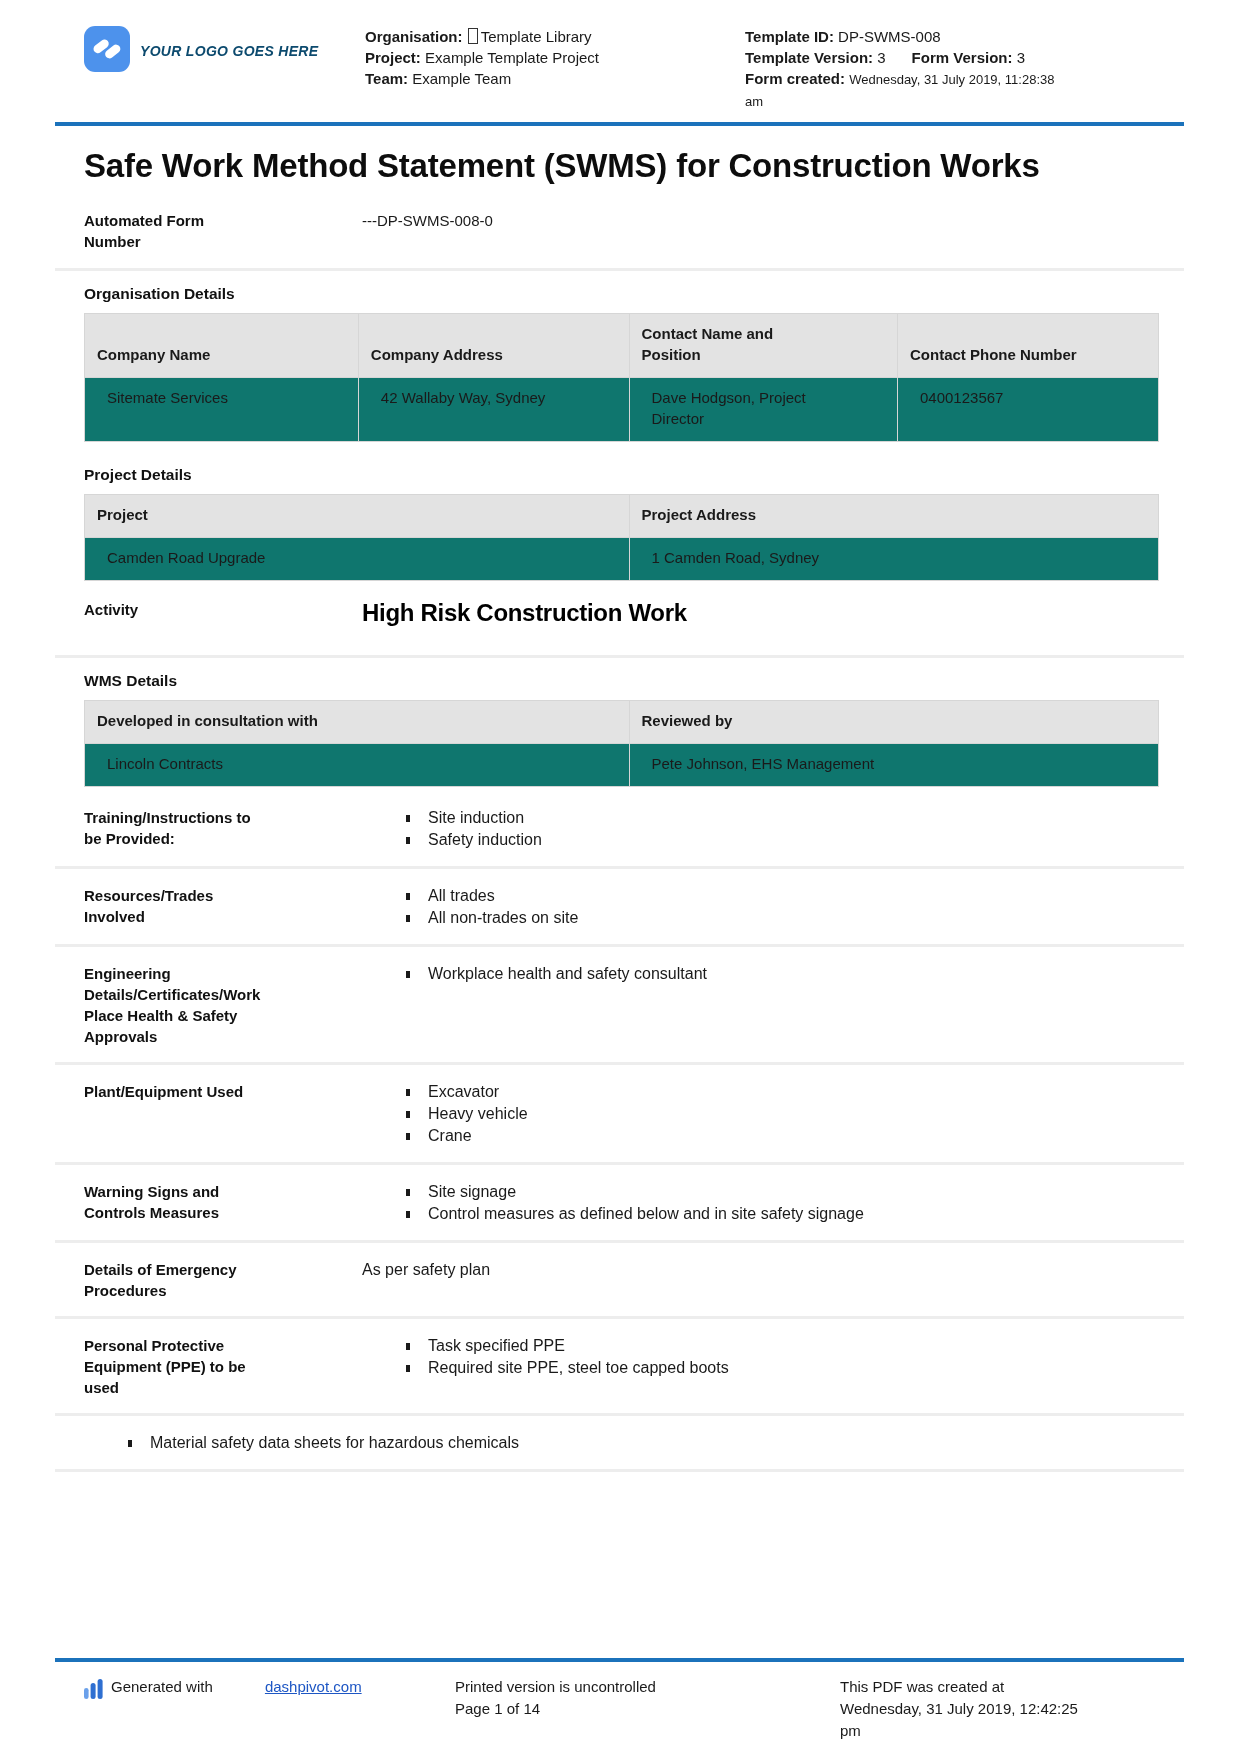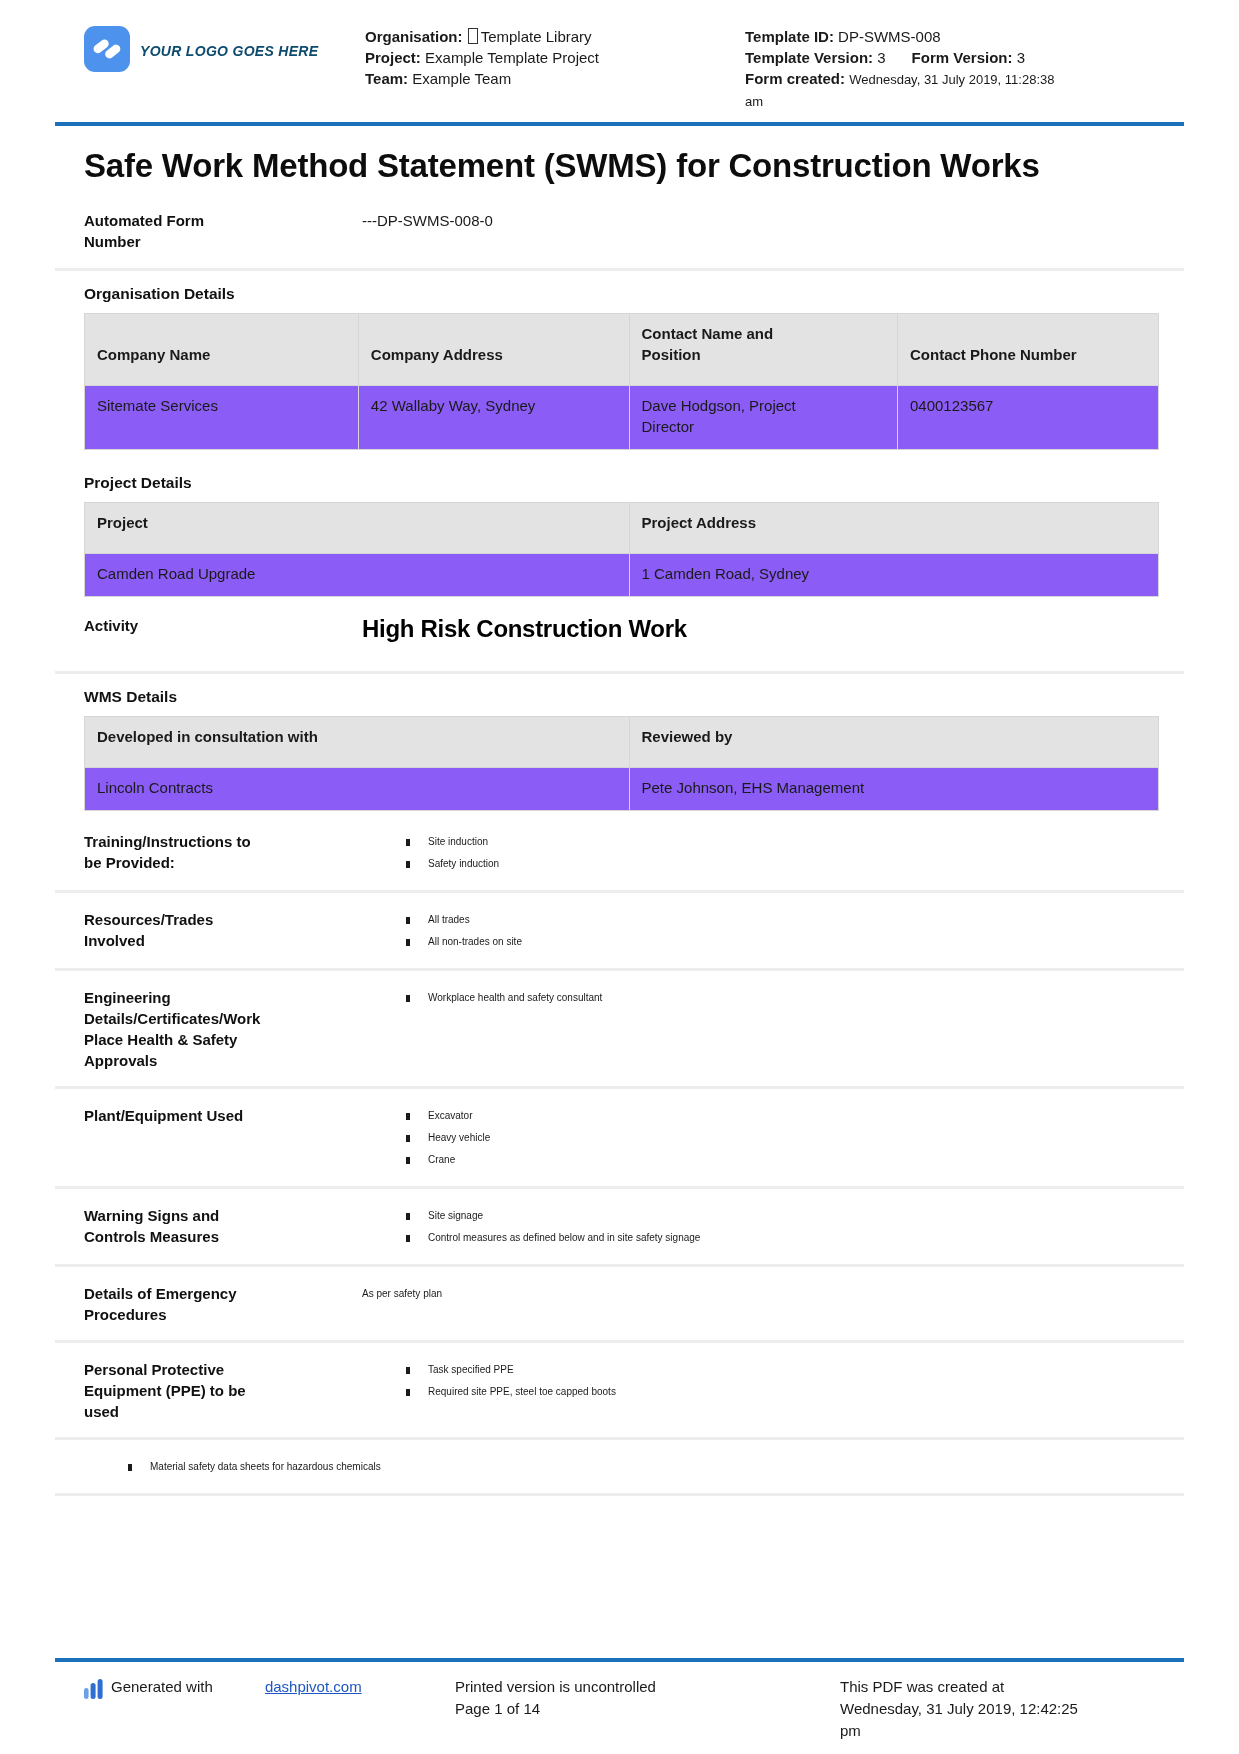--- a/index.html
+++ b/index.html
@@ -28,39 +28,39 @@
   .pair-row{display:flex;align-items:flex-start;}
   .form-number-row{margin-top:24px;}
   .value-plain{font-size:15px;line-height:21px;}
   .div-after-formnum{margin-top:16px;}
 
   
   .section-heading{font-size:15.5px;font-weight:bold;margin-top:14px;color:#111;}
   .section-heading.spaced{margin-top:24px;}
   table{border-collapse:collapse;width:100%;margin-top:10px;font-size:15px;}
   th,td{border:1px solid #d6d6d6;text-align:left;}
-  th{background:#e3e3e3;font-weight:bold;padding:9px 12px 20px;vertical-align:bottom;line-height:21px;}
-  td{background:#8b5cf6;padding:9px 12px 12px;vertical-align:top;line-height:21px;}
+  th{background:#e3e3e3;font-weight:bold;padding:9px 12px 12px;vertical-align:bottom;line-height:21px;}
+  td{background:#0f766e;padding:9px 22px 12px;vertical-align:top;line-height:21px;}
   .t-org th:nth-child(1){width:25.5%;}
   .t-org th:nth-child(2){width:25.2%;}
   .t-org th:nth-child(3){width:25%;}
   .t-org th:nth-child(4){width:24.3%;}
   .t-org th:nth-child(3) span{display:inline-block;max-width:168px;}
   .t-org td:nth-child(3) span{display:inline-block;max-width:185px;}
   .t-two th:nth-child(1){width:50.7%;}
 
   
   .activity-row{margin-top:18px;}
   .activity-value{font-size:24px;line-height:40px;font-weight:bold;letter-spacing:-.3px;color:#000;margin-top:-6px;}
   .div-after-activity{margin-top:22px;}
 
   
   .sections{margin-top:4px;}
   .section-row{padding:16px 0 15px;display:flex;align-items:flex-start;}
-  .section-value{flex:1;font-size:10px;line-height:22px;}
+  .section-value{flex:1;font-size:16px;line-height:22px;}
   .bullet-list{margin:0 0 0 44px;padding:0;list-style:none;}
   .bullet-list li{position:relative;padding-left:22px;margin-bottom:0;}
   .bullet-list li::before{content:"";position:absolute;left:0;top:8px;width:4px;height:7px;background:#1a1a1a;}
 
   
   .footer-rule{position:absolute;left:55px;right:55px;bottom:92px;height:4px;background:#1b72bb;}
   .footer{position:absolute;left:84px;right:80px;bottom:12px;display:flex;align-items:flex-start;font-size:15px;line-height:22px;}
   .footer-left{width:371px;display:flex;align-items:flex-start;}
   .footer-left svg{margin:3px 8px 0 0;flex:0 0 auto;}
   .footer-mid{width:385px;}

